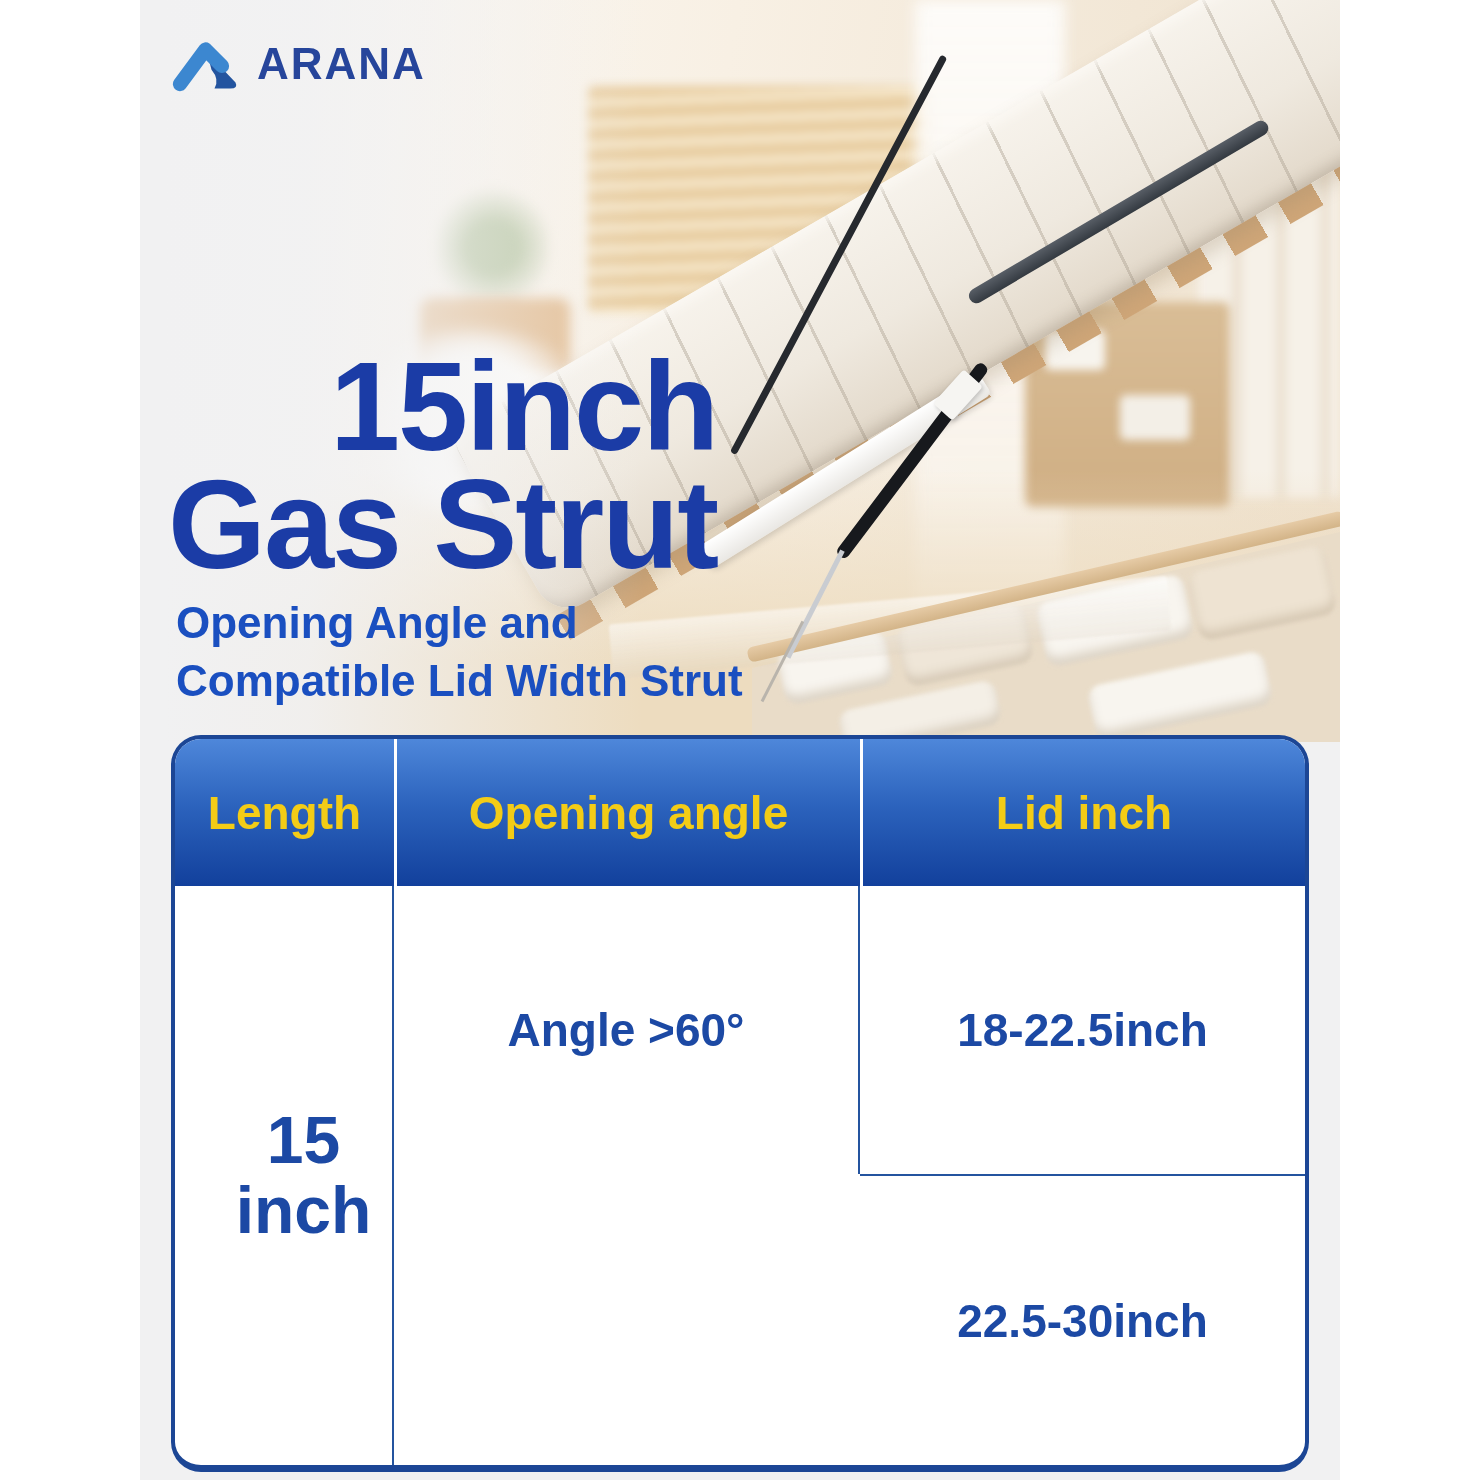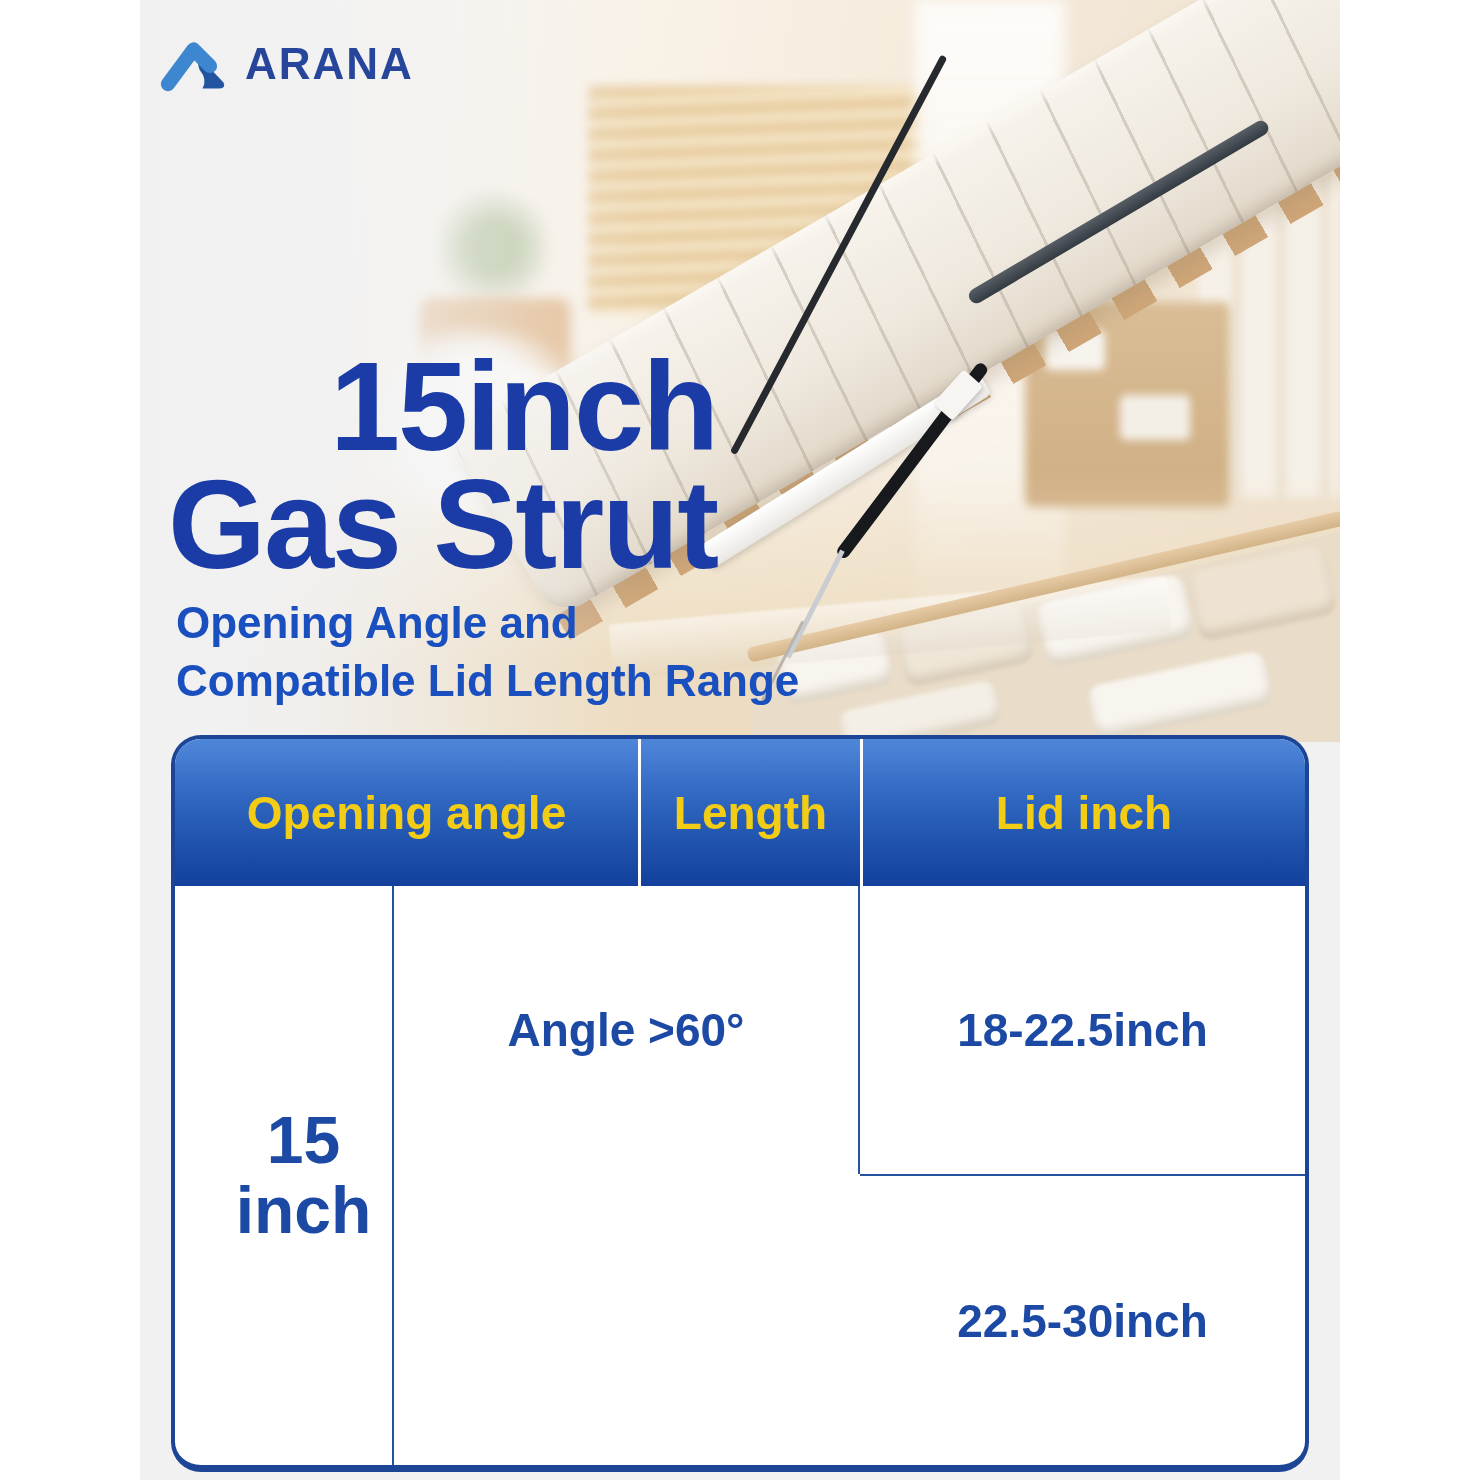--- a/index.html
+++ b/index.html
@@ -57,21 +57,21 @@
     background:linear-gradient(180deg,#ffffff,#e9e7e3);border-radius:6px;box-shadow:0 3px 6px rgba(0,0,0,.15);}
   .ph-strut{left:700px;top:550px;width:240px;height:13px;transform:rotate(-53deg);transform-origin:left center;
     background:#17191d;border-radius:6px;}
   .ph-rod{left:648px;top:655px;width:120px;height:5px;transform:rotate(-63deg);transform-origin:left center;background:#c9ccd1;}
   .ph-wire{left:622px;top:700px;width:90px;height:3px;transform:rotate(-63deg);transform-origin:left center;background:#b9b4ac;}
   .ph-bracket{left:795px;top:382px;width:46px;height:26px;transform:rotate(-48deg);background:#f6f5f2;border-radius:4px;
     box-shadow:0 2px 4px rgba(0,0,0,.2);}
   .ph-fadeleft{inset:0;background:linear-gradient(90deg,#f1f1f2 2%,rgba(241,241,242,.9) 14%,rgba(241,241,242,0) 42%);}
 
   
-  .logo{position:absolute;left:19px;top:36px;display:flex;align-items:center;gap:8px;}
+  .logo{position:absolute;left:31px;top:36px;display:flex;align-items:center;gap:8px;}
   .logo-text{font-size:44px;font-weight:800;color:#26459b;letter-spacing:2px;line-height:1;padding-bottom:4px;}
 
   
   .headline{position:absolute;left:28px;top:348px;color:#1b3ca6;font-weight:800;font-size:126px;line-height:0.94;letter-spacing:-2px;text-align:right;}
   .subheadline{position:absolute;left:36px;top:594px;color:#1a4fc0;font-weight:700;font-size:44px;line-height:1.32;}
 
   
   .spec-table{position:absolute;left:31px;top:735px;width:1138px;height:737px;box-sizing:border-box;
     border:4px solid #1c4695;border-bottom-width:7px;border-radius:30px;background:#ffffff;overflow:hidden;}
   .thead{display:flex;height:147px;background:linear-gradient(180deg,#4e87da 0%,#2c63bd 45%,#12409c 100%);}
@@ -137,27 +137,27 @@
       <span class="logo-text">ARANA</span>
     </div>
 
     <div class="headline">
       <div>15inch</div>
       <div>Gas Strut</div>
     </div>
 
     <div class="subheadline">
       <div>Opening Angle and</div>
-      <div>Compatible Lid Length Range</div>
+      <div>Compatible Lid Width Strut</div>
     </div>
 
     <div class="spec-table">
       <div class="thead">
+        <div class="th th1">Length</div>
         <div class="th th2">Opening angle</div>
-        <div class="th th1">Length</div>
         <div class="th th3">Lid inch</div>
       </div>
       <div class="tbody">
         <div class="cell length-cell">
           <div>15</div>
           <div>inch</div>
         </div>
         <div class="cell c-a1">Angle &gt;60°</div>
         <div class="cell c-l1">18-22.5inch</div>
         <div class="cell c-l2">22.5-30inch</div>

